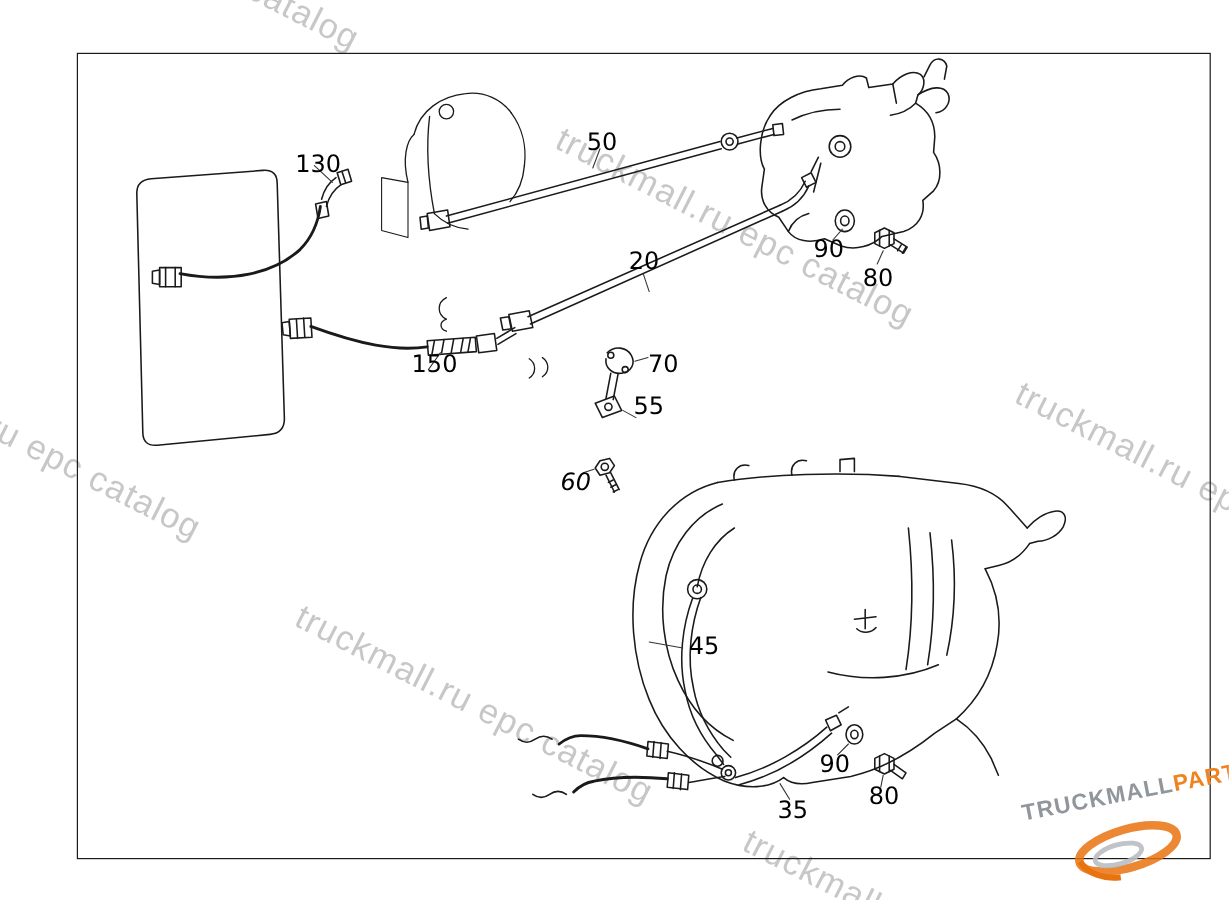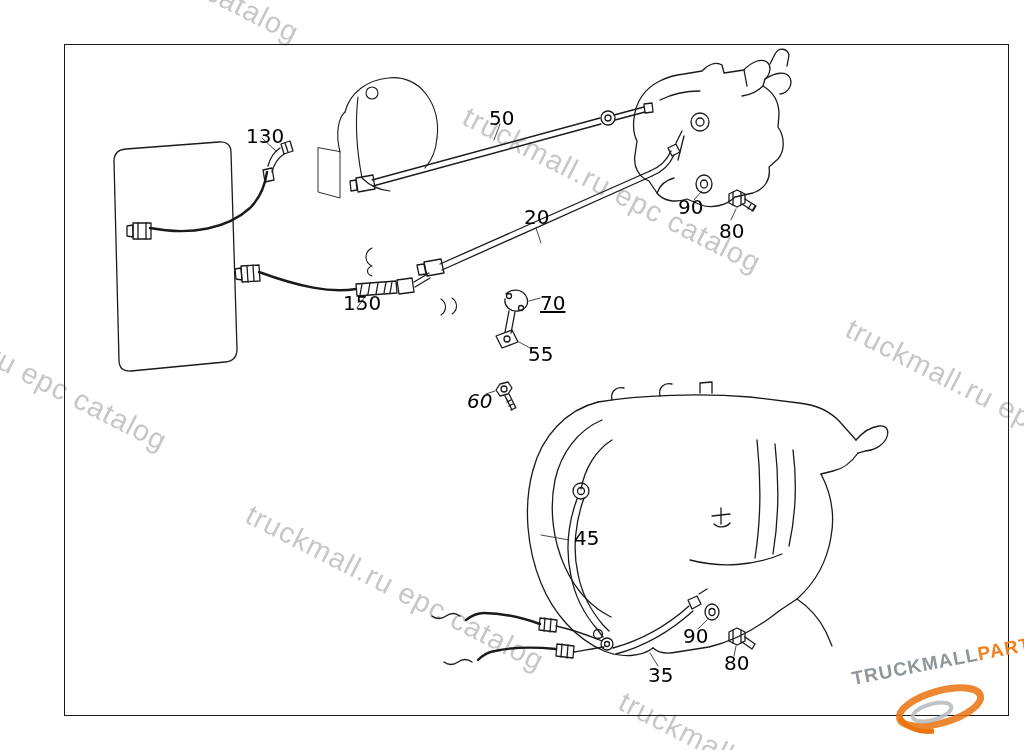--- a/index.html
+++ b/index.html
@@ -34,22 +34,22 @@
   .part-label {
     position:absolute; font-size:20px; color:#000;
     font-family:"DejaVu Sans", sans-serif; white-space:nowrap;
   }
   .l-160 { left:246px; top:124px; }
   .l-50  { left:489px; top:106px; }
   .l-40  { left:524px; top:205px; }
   .l-90a { left:678px; top:195px; }
   .l-80a { left:719px; top:219px; }
   .l-150 { left:343px; top:291px; }
-  .l-70  { left:540px; top:291px;text-decoration:underline; }
-  .l-55  { left:528px; top:342px;text-align:right; }
+  .l-70  { left:540px; top:291px; }
+  .l-55  { left:528px; top:326px;text-align:right; }
   .l-60  { left:467px; top:389px;font-style:italic; }
   .l-45  { left:540px; top:526px;margin-left:34px; }
   .l-90b { left:683px; top:624px; }
   .l-80b { left:724px; top:651px; }
   .l-35  { left:648px; top:663px; }
 
   .logo-text {
     position:absolute; left:852px; top:668px;
     transform:rotate(-11deg); transform-origin:left center;
     font-family:"Liberation Sans", sans-serif;

